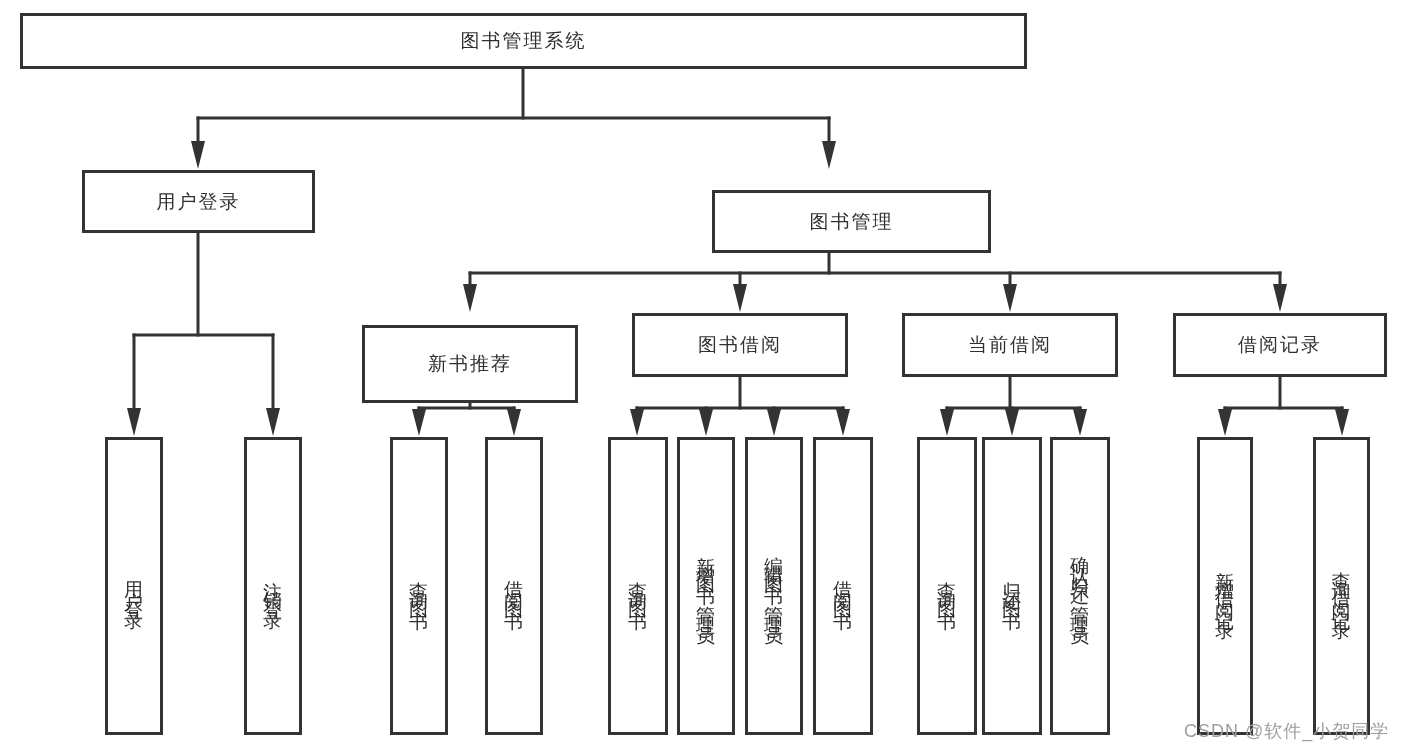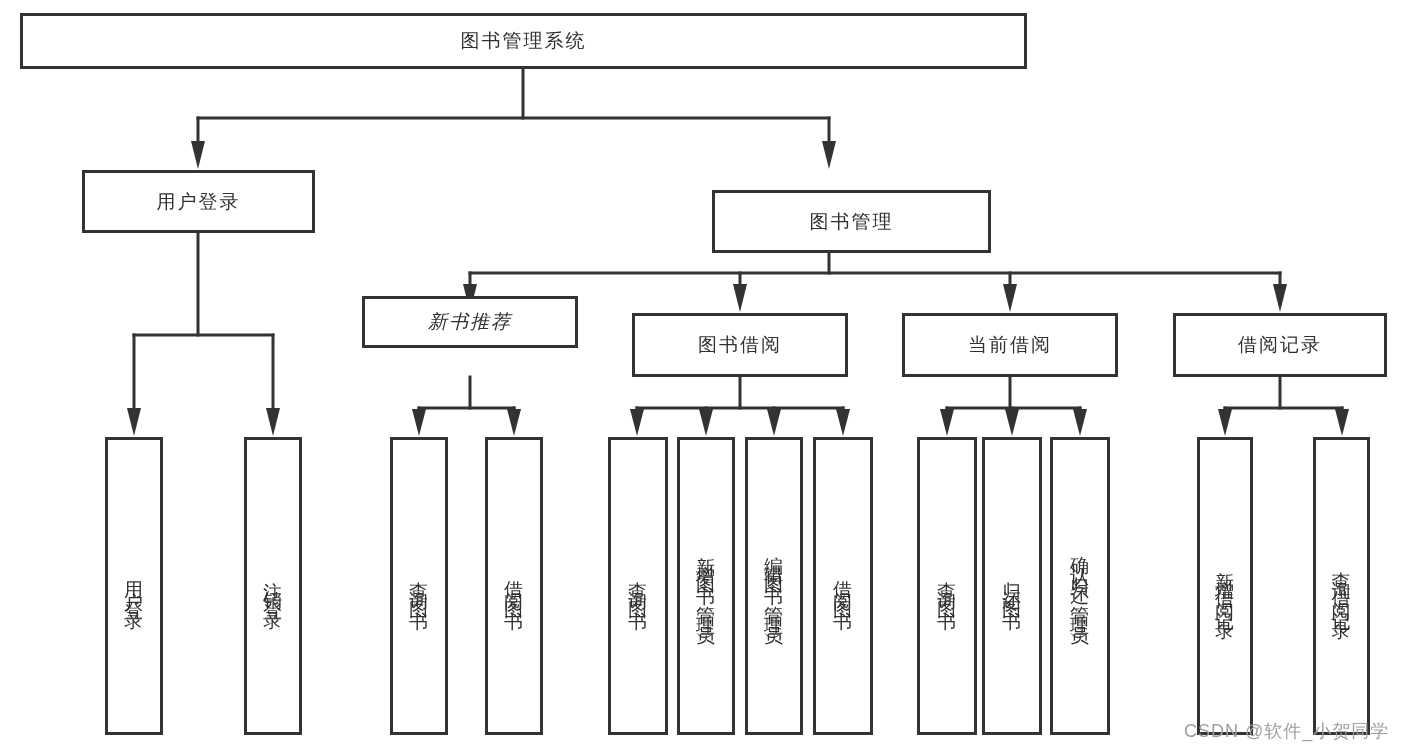--- a/index.html
+++ b/index.html
@@ -146,21 +146,21 @@
     <span class="hlabel">图书管理系统</span>
   </div>
 
   <div class="node" style="left:82px; top:170px; width:233px; height:63px;">
     <span class="hlabel">用户登录</span>
   </div>
   <div class="node" style="left:712px; top:170px; width:279px; height:63px;margin-top:20px;">
     <span class="hlabel">图书管理</span>
   </div>
 
-  <div class="node" style="left:362px; top:296px; width:216px; height:52px;font-style:italic;">
+  <div class="node" style="left:362px; top:325px; width:216px; height:78px;">
     <span class="hlabel">新书推荐</span>
   </div>
   <div class="node" style="left:632px; top:313px; width:216px; height:64px;justify-content:center;">
     <span class="hlabel">图书借阅</span>
   </div>
   <div class="node" style="left:902px; top:313px; width:216px; height:64px;">
     <span class="hlabel">当前借阅</span>
   </div>
   <div class="node" style="left:1173px; top:313px; width:214px; height:64px;">
     <span class="hlabel">借阅记录</span>

